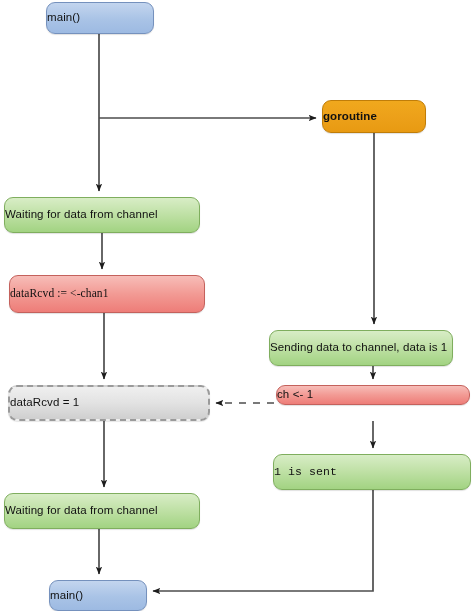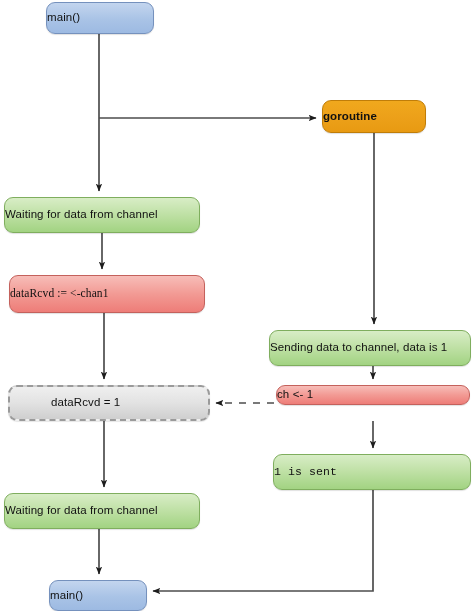--- a/index.html
+++ b/index.html
@@ -58,21 +58,20 @@
   }
   .node-red {
     background: linear-gradient(to bottom, #f7bdb8 0%, #f29a94 50%, #ee7d78 100%);
     border: 1px solid #c4615c;
     box-shadow: 0 1px 1px rgba(0,0,0,0.12);
   }
   .node-gray {
     background: linear-gradient(to bottom, #efefef 0%, #e2e2e2 50%, #cfcfcf 100%);
     border: 2px dashed #9a9a9a;
     box-shadow: 0 1px 1px rgba(0,0,0,0.10);
-    padding-left: 41px;
   }
 </style>
 </head>
 <body>
 
 <div id="canvas">
 
   <svg class="edges" width="474" height="611" viewBox="0 0 474 611" xmlns="http://www.w3.org/2000/svg">
     <defs>
       <marker id="arrowhead" markerWidth="9" markerHeight="9" refX="7.4" refY="3.2" orient="auto" markerUnits="userSpaceOnUse">
@@ -121,21 +120,21 @@
   </div>
 
   <div class="node node-green" style="left:4px; top:197px; width:196px; height:36px;">
     <span>Waiting for data from channel</span>
   </div>
 
   <div class="node node-red" style="left:9px; top:275px; width:196px; height:38px;font-family:Liberation Serif, serif;">
     <span>dataRcvd := &lt;-chan1</span>
   </div>
 
-  <div class="node node-green" style="left:269px; top:330px; width:202px; height:36px;">
+  <div class="node node-green" style="left:269px; top:330px; width:184px; height:36px;">
     <span>Sending data to channel, data is 1</span>
   </div>
 
   <div class="node node-gray" style="left:8px; top:385px; width:202px; height:36px;">
     <span>dataRcvd = 1</span>
   </div>
 
   <div class="node node-red" style="left:276px; top:385px; width:194px; height:20px;">
     <span>ch &lt;- 1</span>
   </div>

